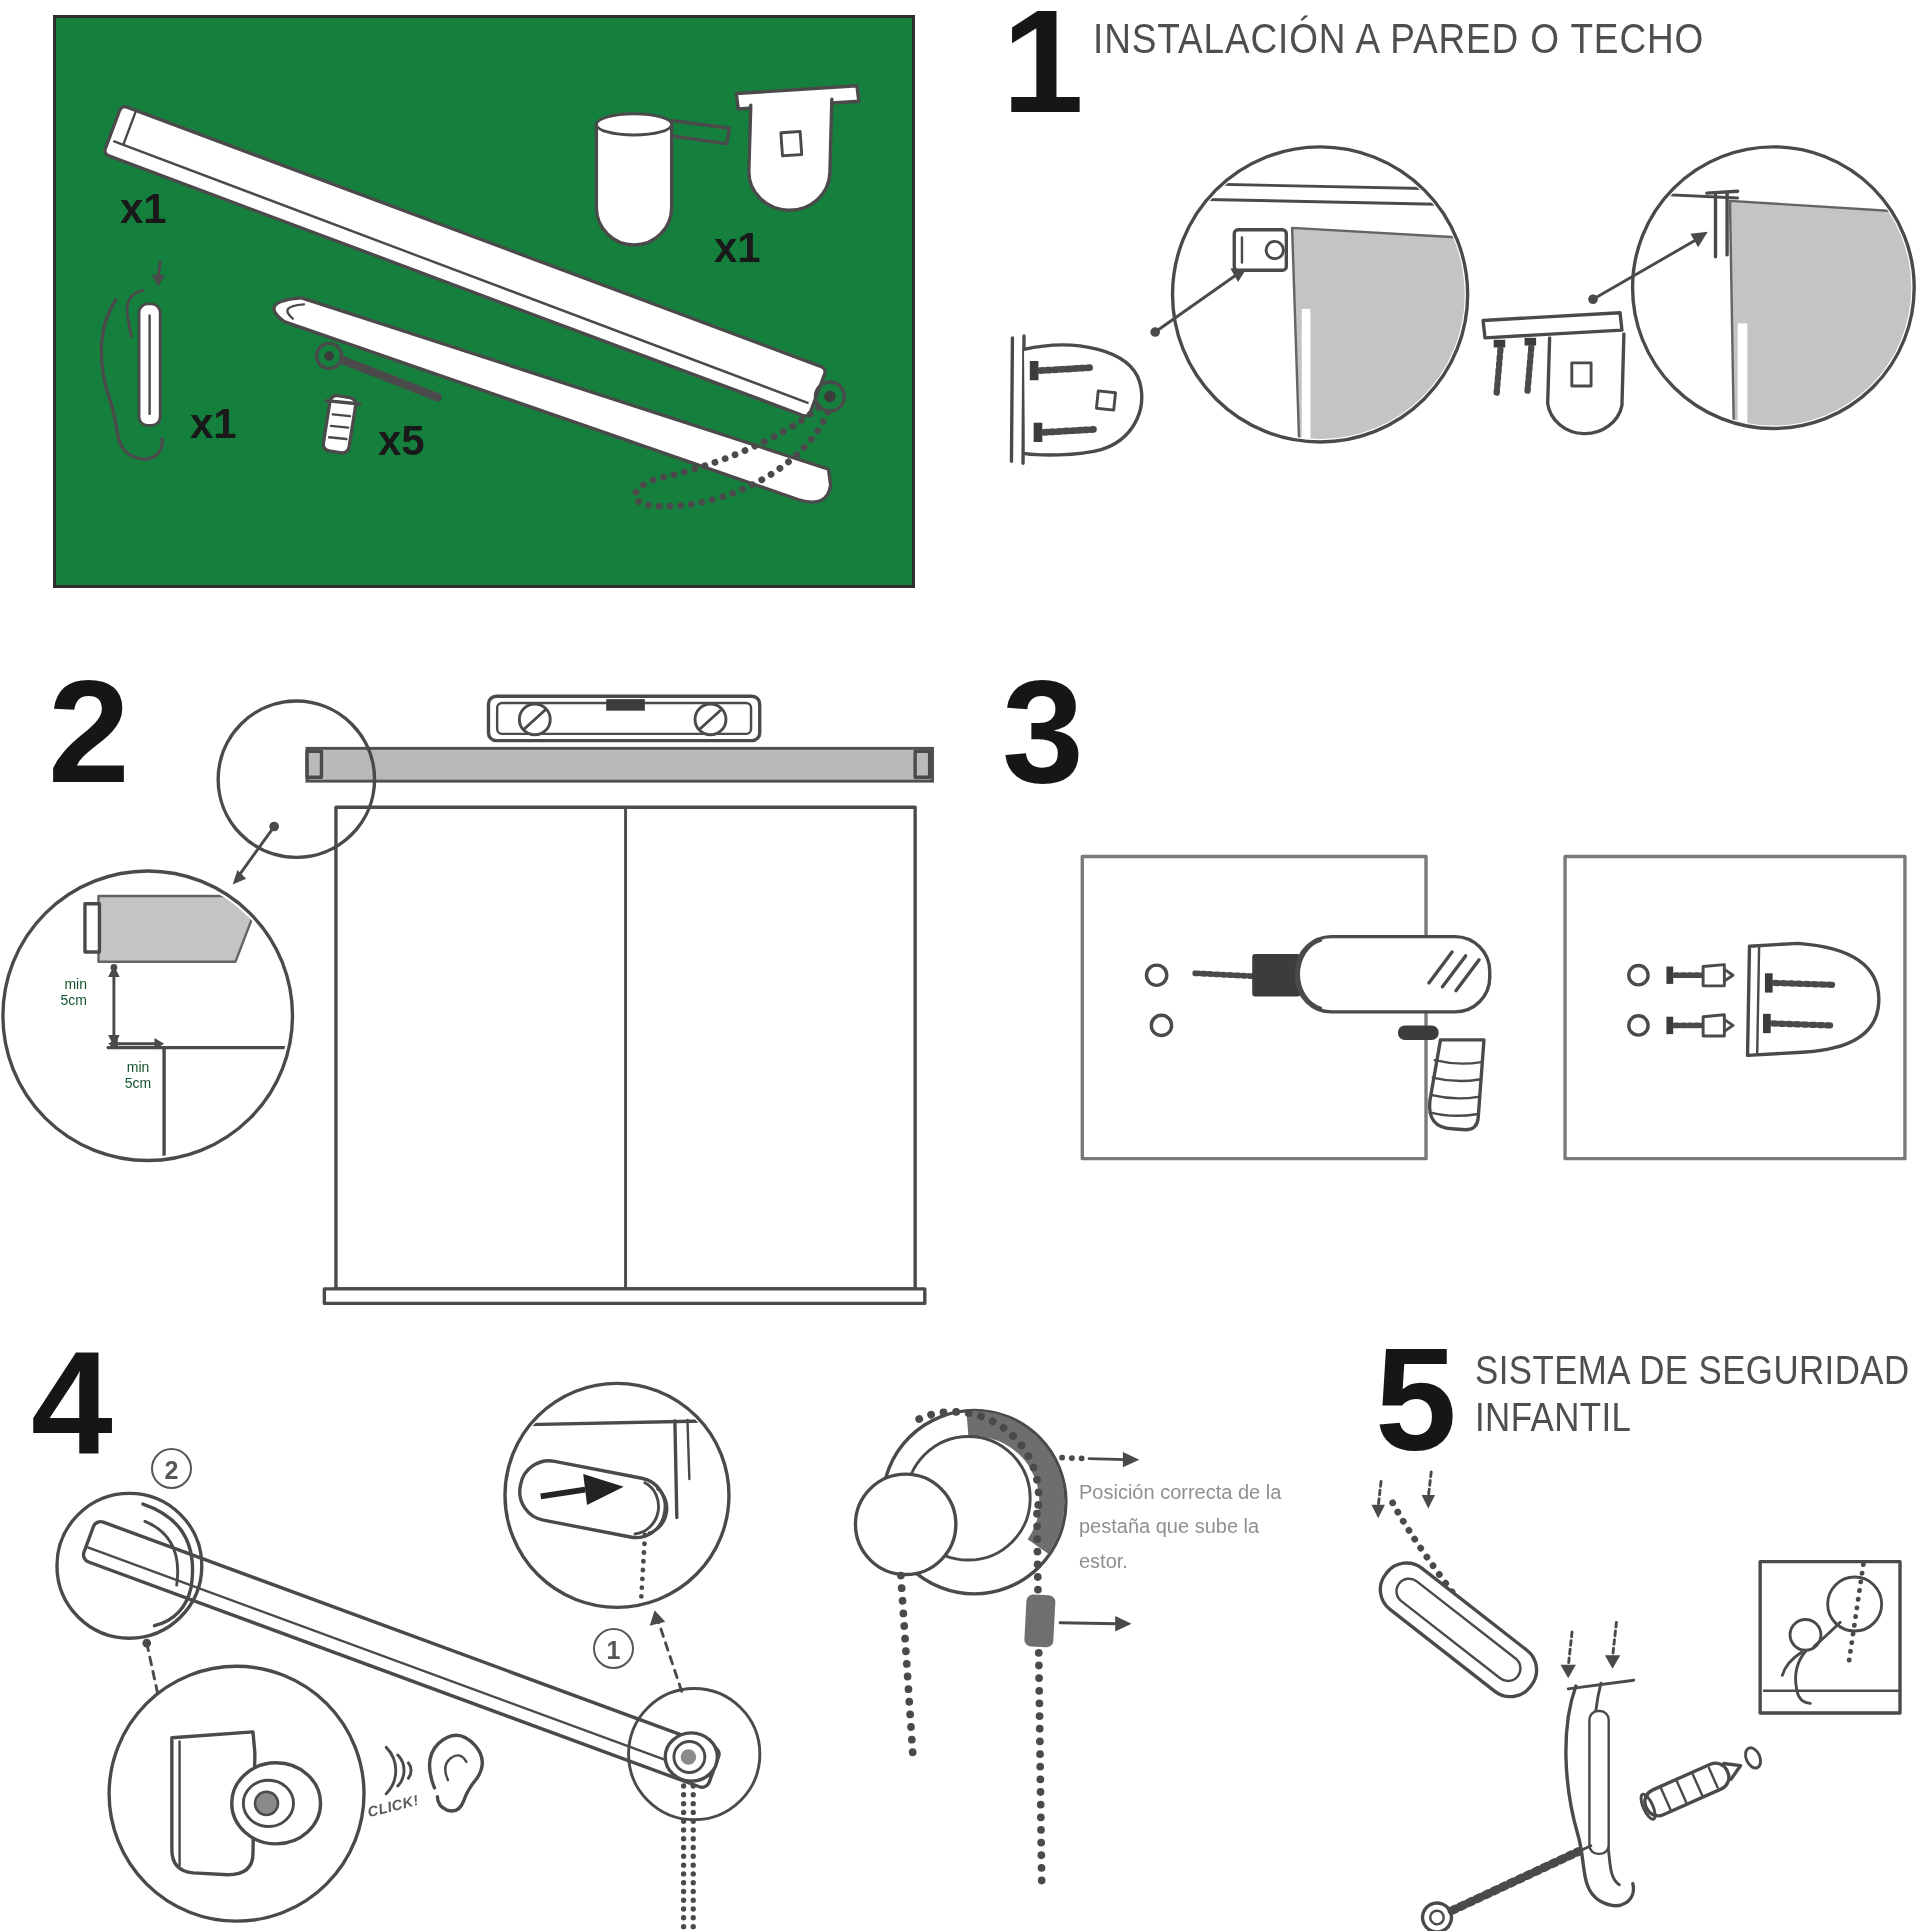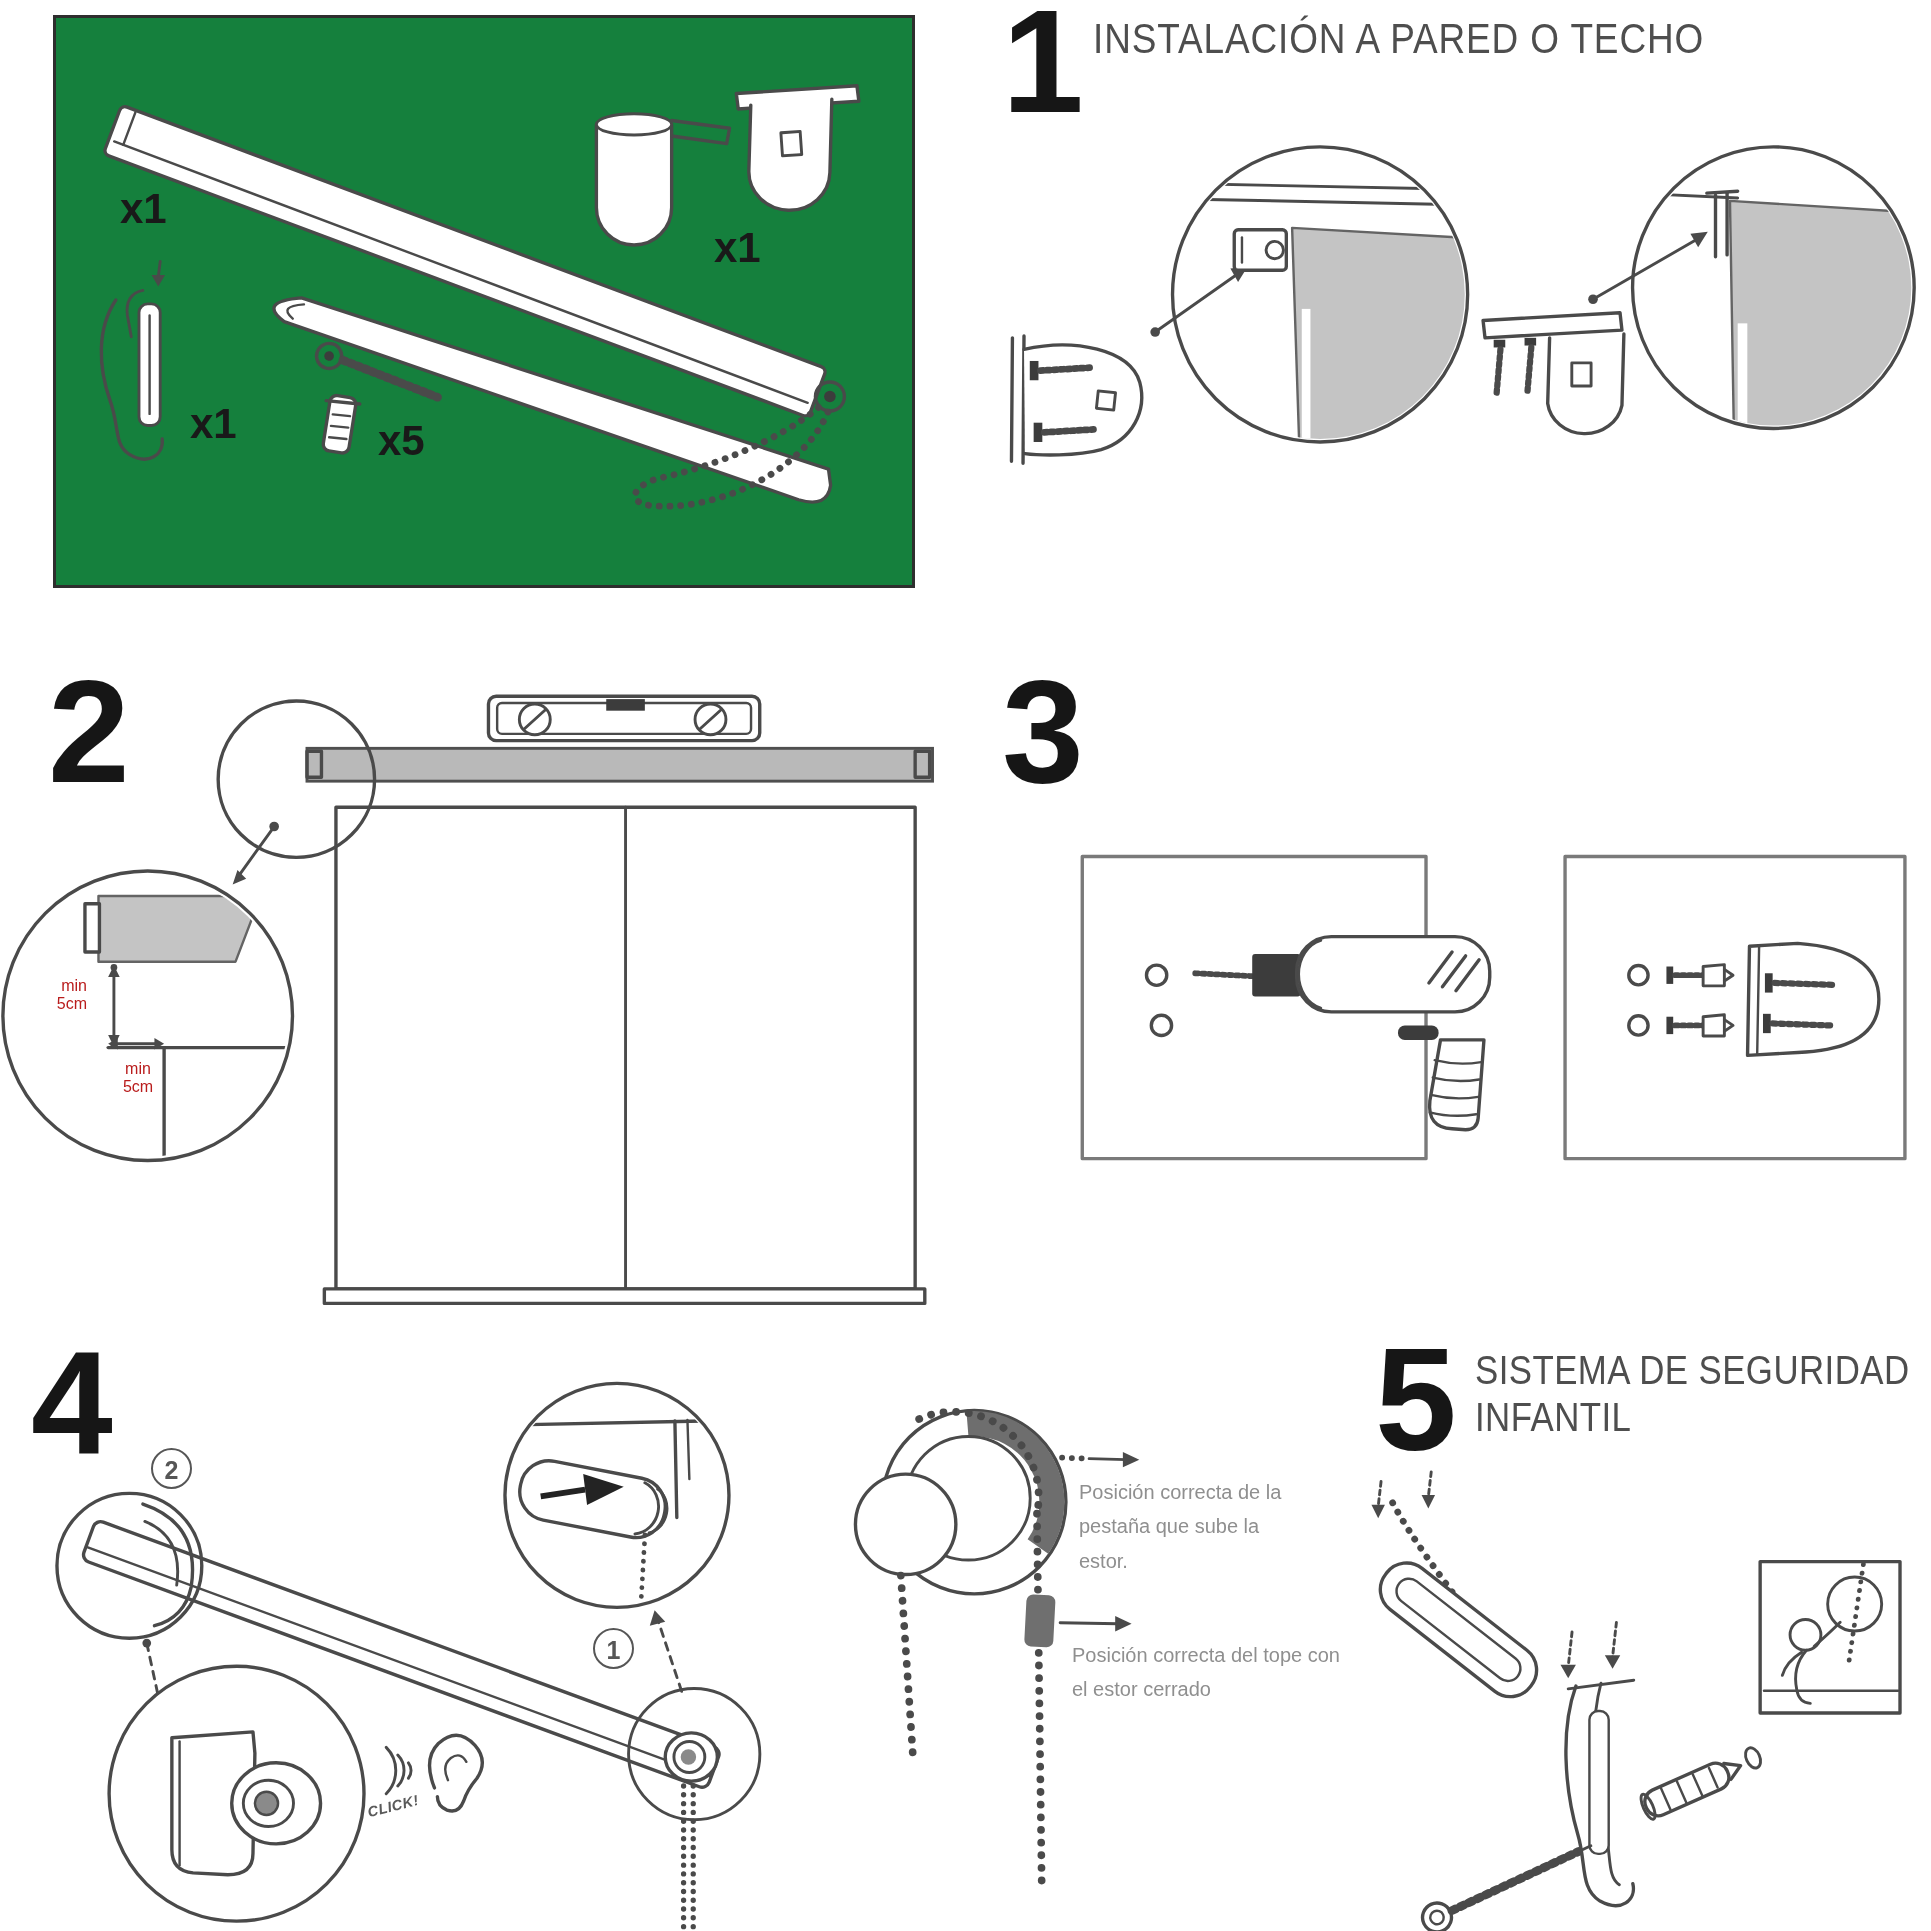--- a/index.html
+++ b/index.html
@@ -20,21 +20,21 @@
   }
   .marker{
     position:absolute;width:41px;height:41px;border:2.9px solid #565656;border-radius:50%;
     color:#565656;font-size:25px;font-weight:700;line-height:41px;text-align:center;
     box-sizing:border-box;background:#fff;
   }
   .note{
     position:absolute;font-size:20px;color:#8f8f8f;line-height:1.72;
   }
   .minlbl{
-    position:absolute;font-size:16px;color:#b91c1c;line-height:1.12;
+    position:absolute;font-size:14px;color:#14532d;line-height:1.12;
     white-space:pre-line;font-weight:400;
   }
   .click{
     position:absolute;font-size:14.5px;font-style:italic;font-weight:700;color:#5a5a5a;
     transform:rotate(-14deg);letter-spacing:0.5px;
   }
   .partsbox{
     position:absolute;left:53px;top:14.5px;width:862px;height:573px;
     border:3.9px solid #2e2e2e;box-sizing:border-box;background:#15803d;
   }
@@ -388,21 +388,20 @@
     <g>
       <line class="s sw3" x1="1098" y1="301" x2="1158" y2="302"></line>
       <polygon class="ah" points="1172,302 1155,294 1155,310"></polygon>
     </g>
   </svg>
 
   <div class="marker" style="left:151px;top:1448px;">2</div>
   <div class="marker" style="left:593px;top:1628px;">1</div>
   <div class="click" style="left:367px;top:1798px;">CLICK!</div>
   <div class="note" style="left:1079px;top:1475px;width:205px;">Posición correcta de la pestaña que sube la estor.</div>
-  <div class="note" style="left:1072px;top:1638px;width:268px;">Posición correcta del tope con el estor cerrado</div>
 
   <div class="num" style="left:1375px;top:1326px;">5</div>
   <div class="title" style="left:1475px;top:1347px;width:555px;font-size:41px;line-height:1.14;transform:scaleX(.85);letter-spacing:0.5px;">SISTEMA DE SEGURIDAD INFANTIL</div>
 
   <svg style="left:1352px;top:1468px;" width="579" height="463" viewBox="0 0 600 480">
 
     <g>
       <line class="s sw3" x1="30" y1="14" x2="27" y2="40" stroke-dasharray="5 4"></line>
       <polygon class="ah" points="20,38 27,52 34,38"></polygon>
       <line class="s sw3" x1="82" y1="4" x2="79" y2="30" stroke-dasharray="5 4"></line>

